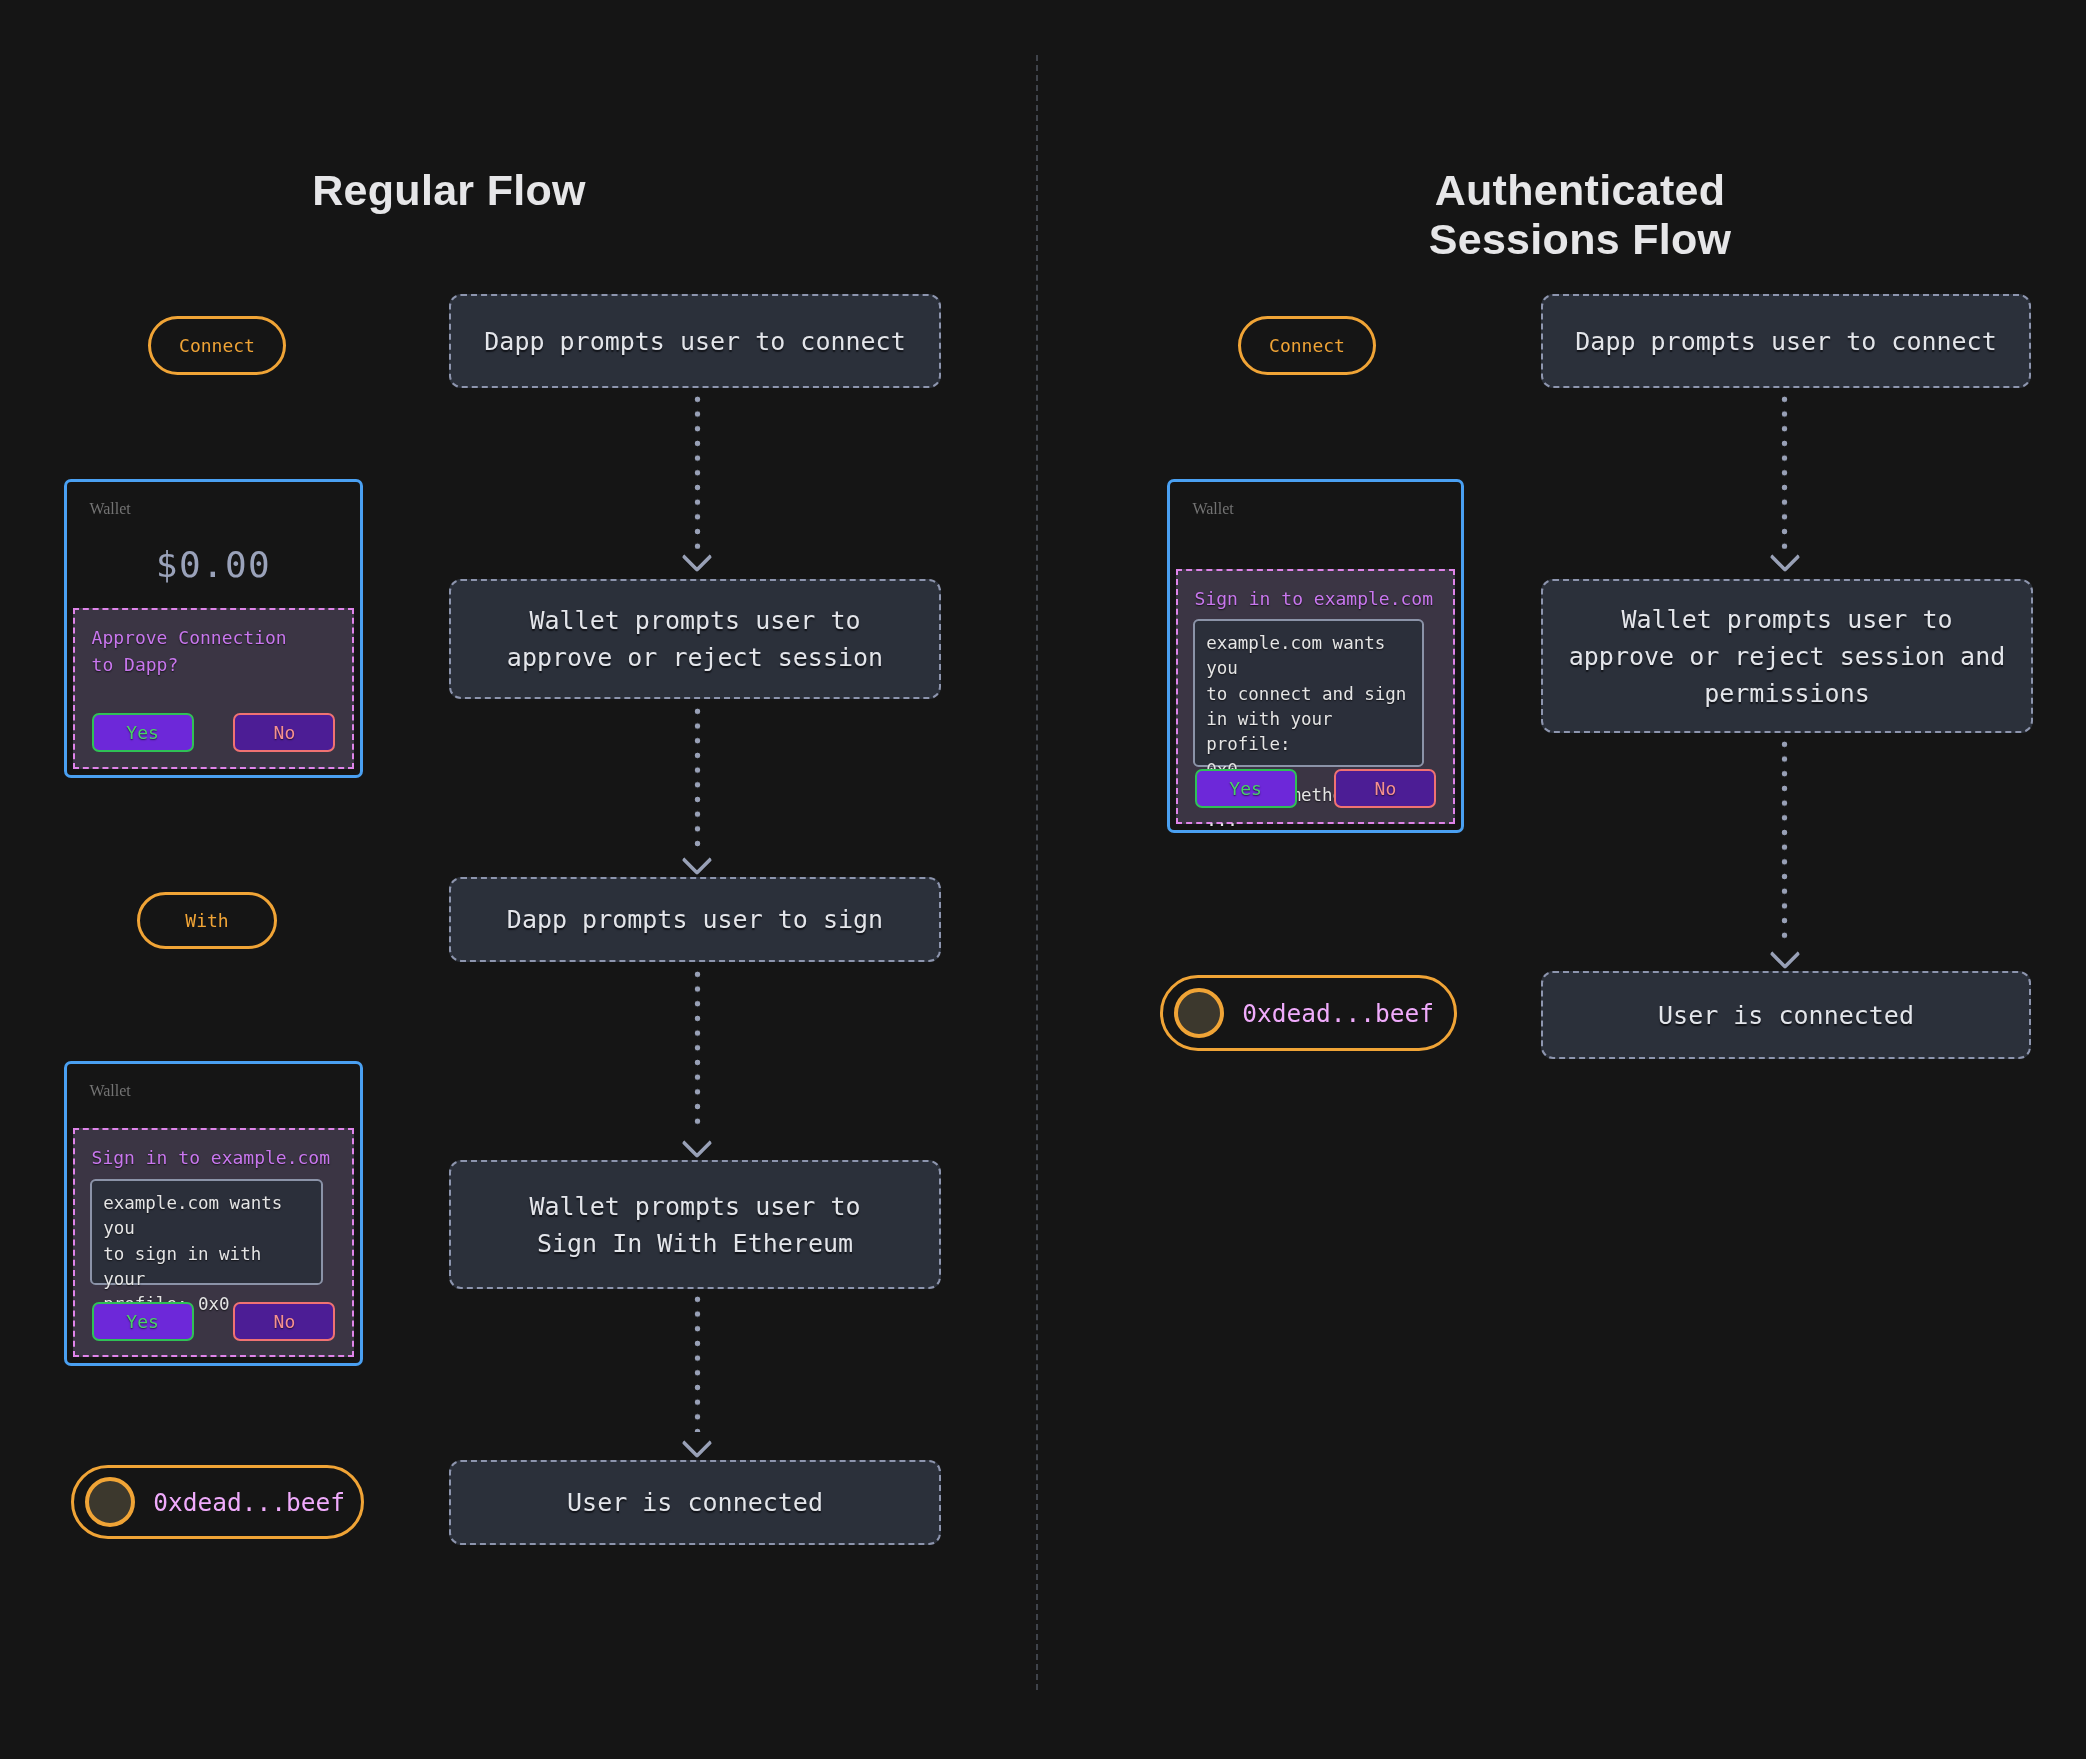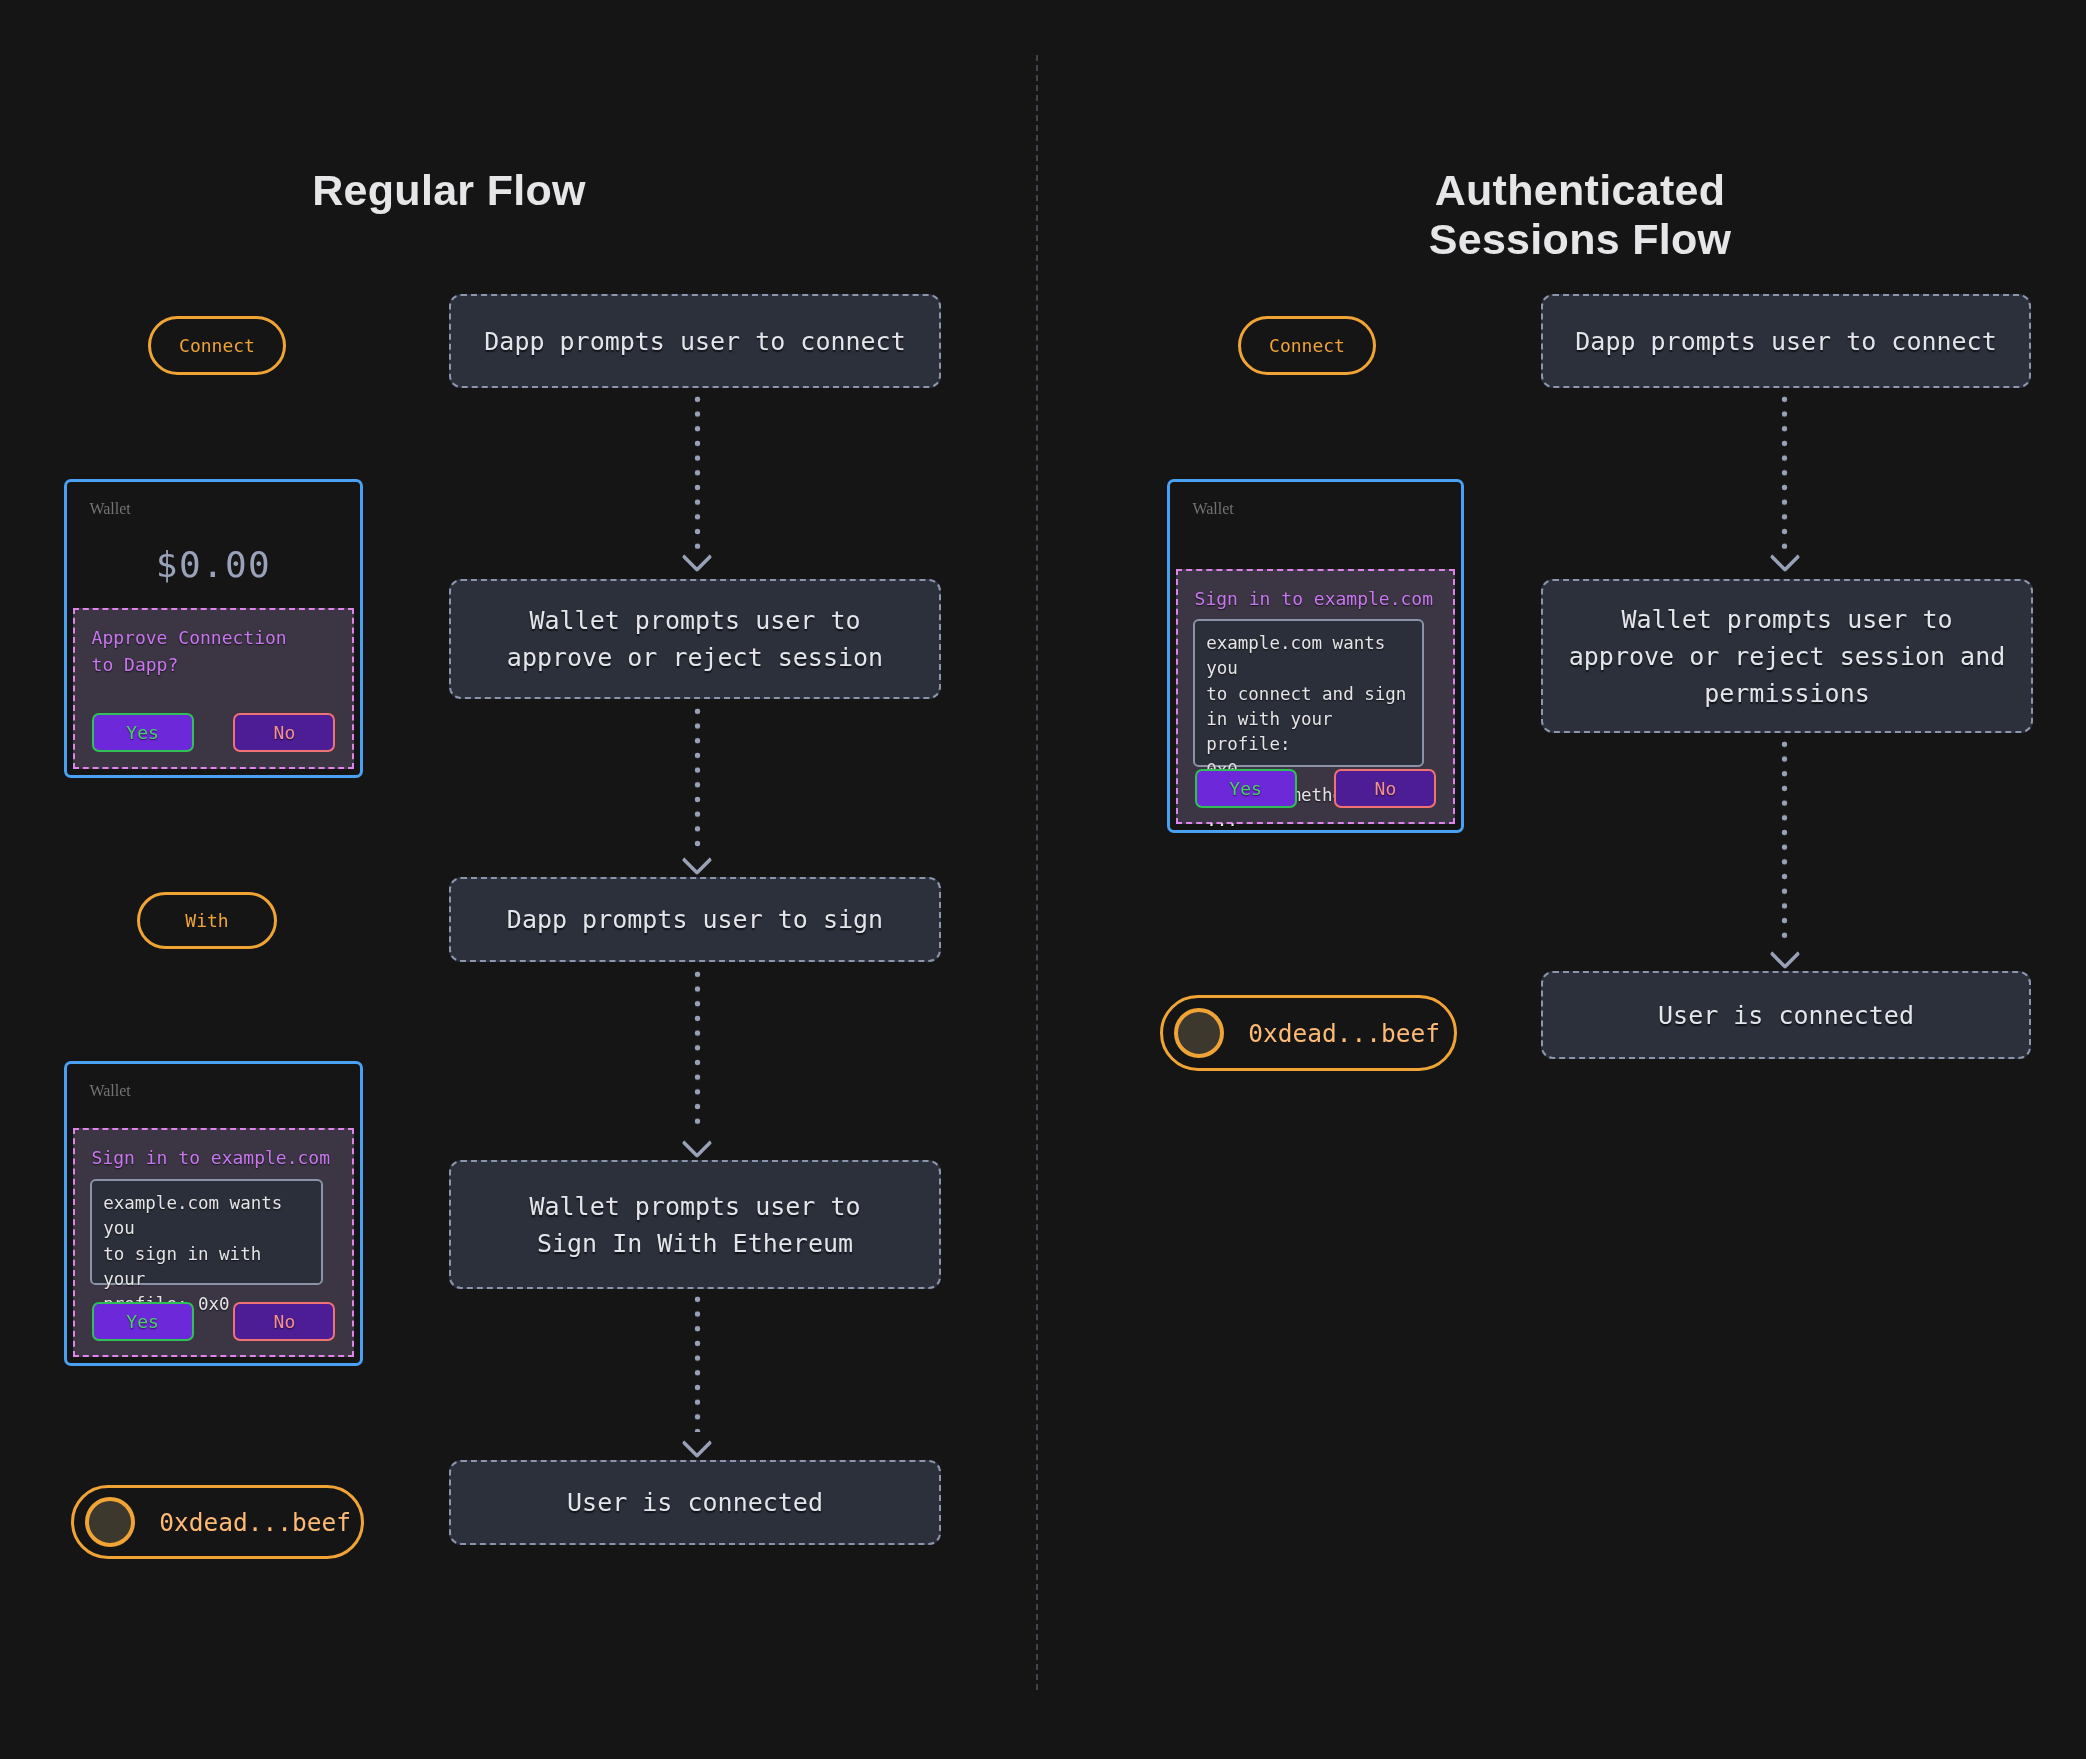--- a/index.html
+++ b/index.html
@@ -22,22 +22,22 @@
     white-space:pre-line;box-sizing:border-box;padding:0 21px;
     text-shadow:0 2.1px 1.4px rgba(10,12,16,0.85);
   }
   .pill{
     position:absolute;border:3.5px solid #f0a436;border-radius:699px;
     display:flex;align-items:center;justify-content:center;
     color:#f0a436;font-size:18px;background:transparent;box-sizing:border-box;
   }
   .addr-pill{
     position:absolute;border:3.5px solid #f0a436;border-radius:699px;
-    display:flex;align-items:center;gap:24px;padding-left:11.2px;
-    color:#fdba74;font-size:24.5px;box-sizing:border-box;margin-top:20px;
+    display:flex;align-items:center;gap:18px;padding-left:11.2px;
+    color:#f0abfc;font-size:24.5px;box-sizing:border-box;
   }
   .addr-circle{
     width:50px;height:50px;border-radius:50%;border:4.2px solid #f0a436;
     background:#3c382d;box-sizing:border-box;flex:0 0 auto;
   }
   .wallet-card{
     position:absolute;border:3.5px solid #4aa0f2;border-radius:7px;
     background:#151515;box-sizing:border-box;
   }
   .wallet-header{

